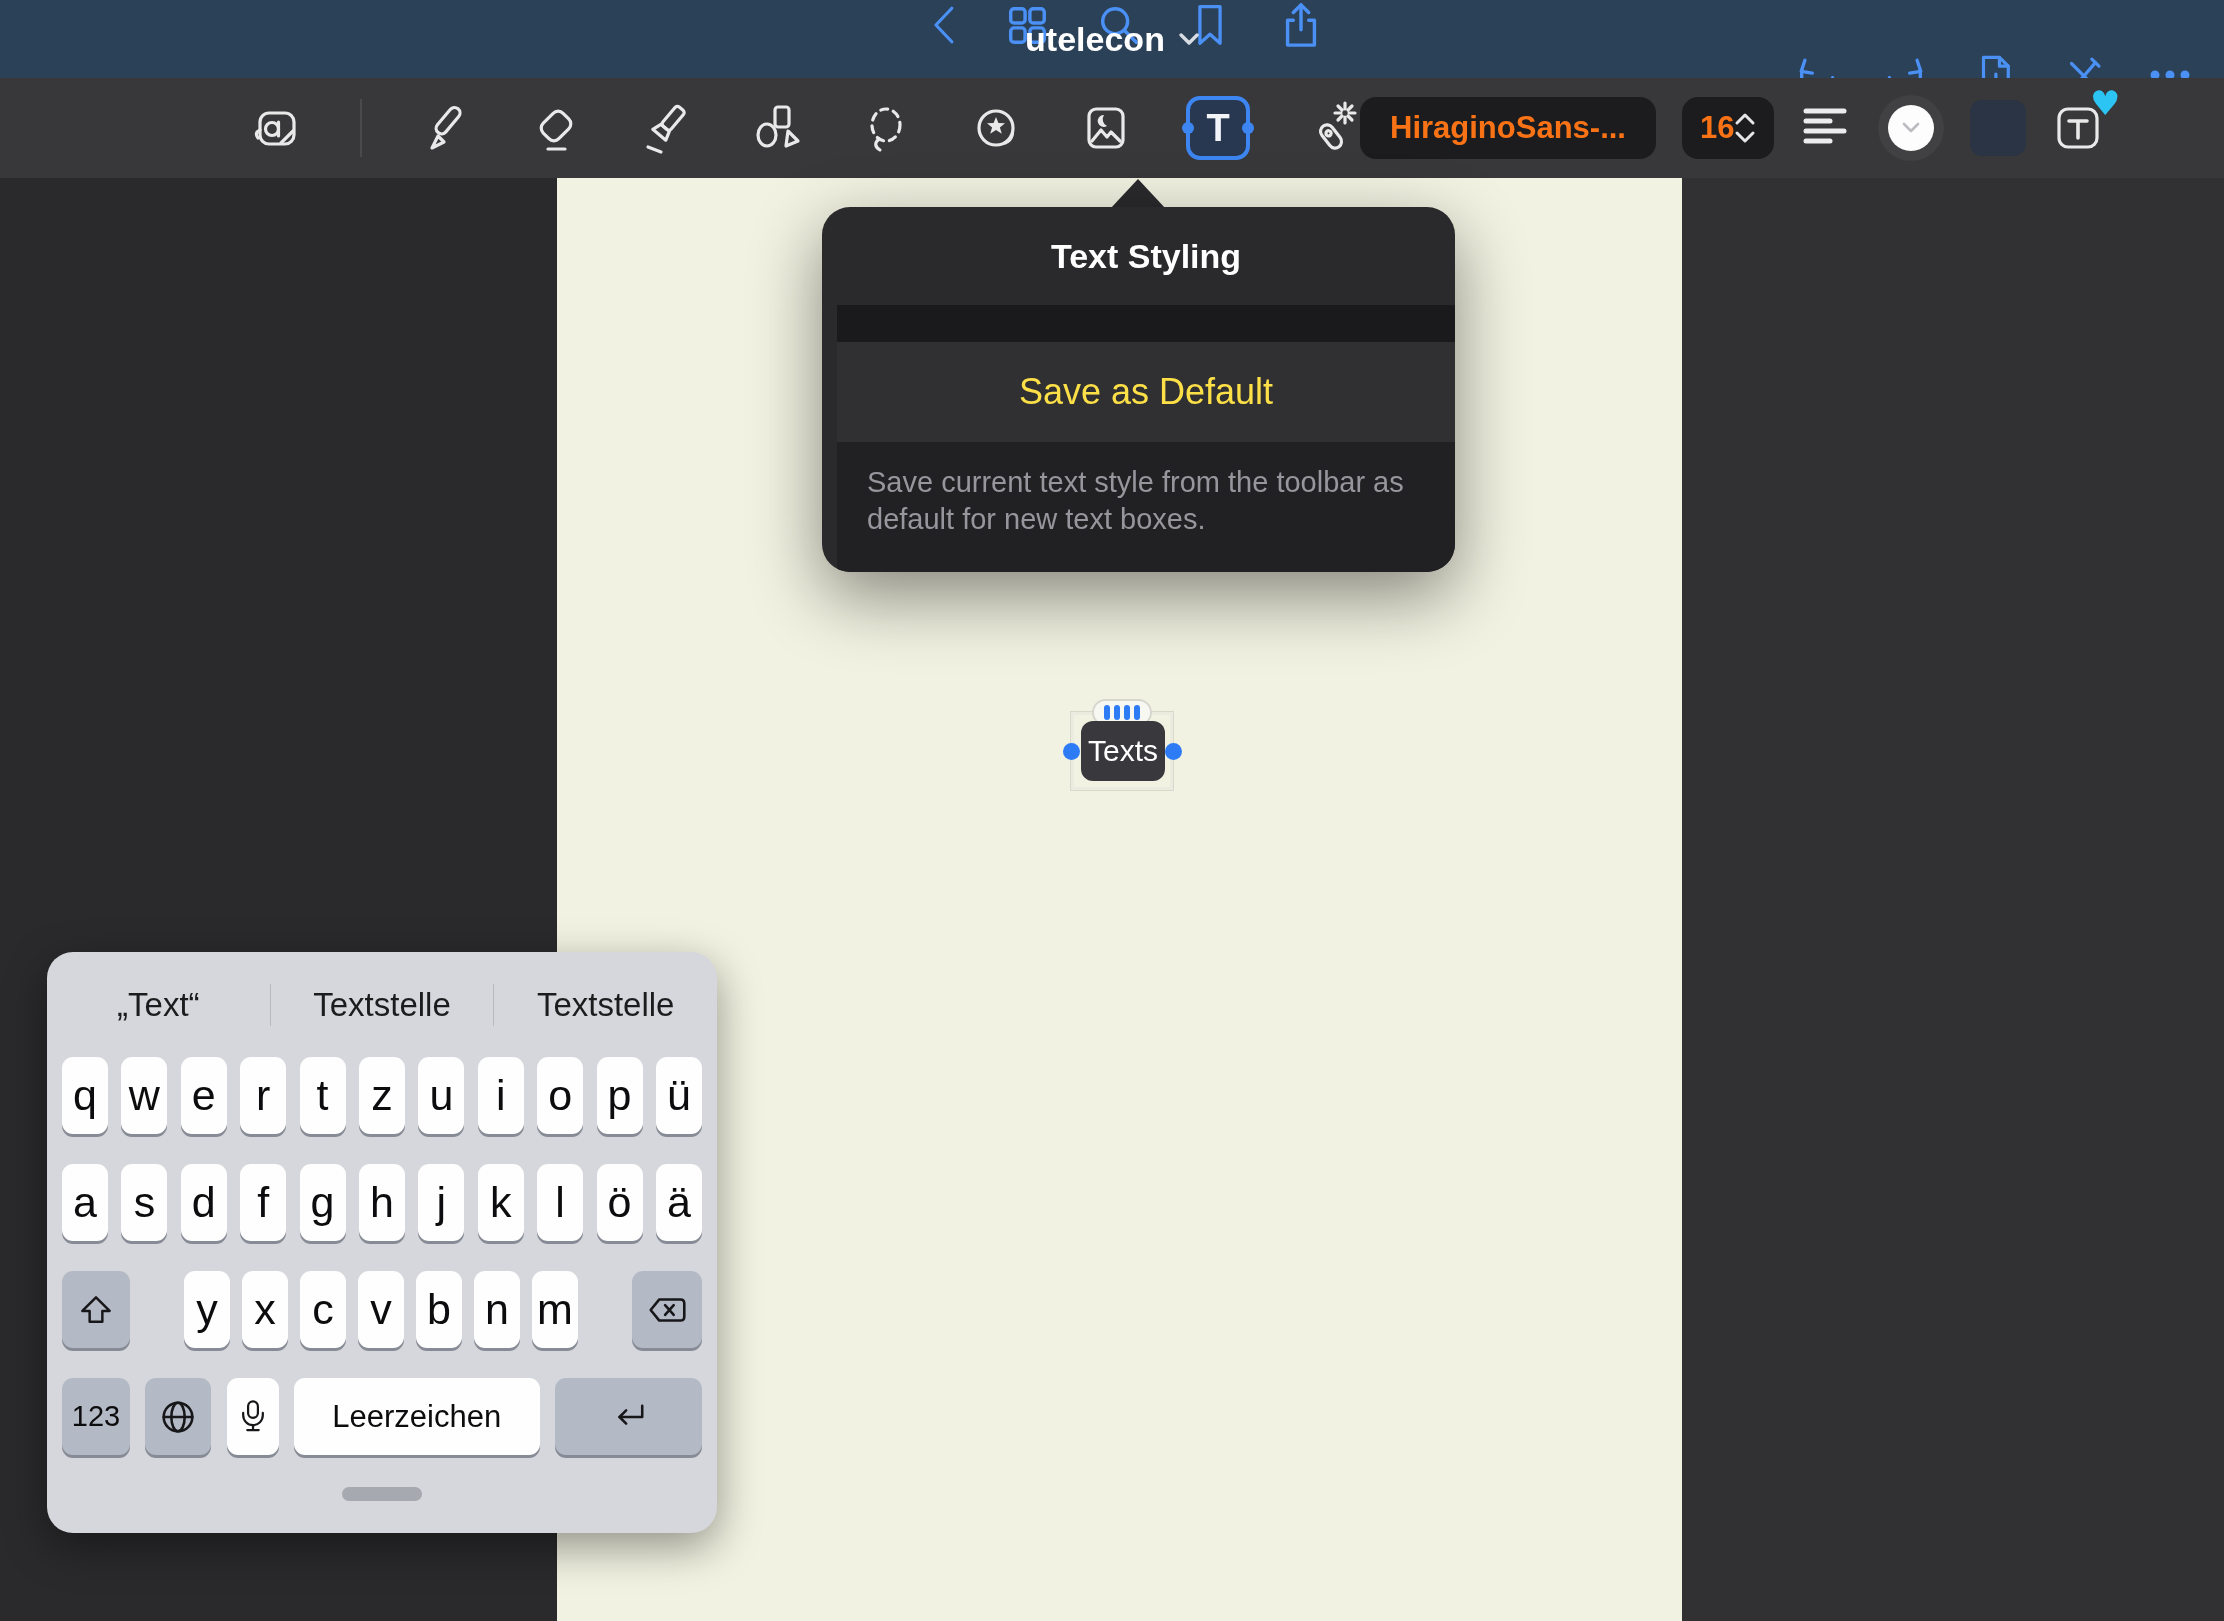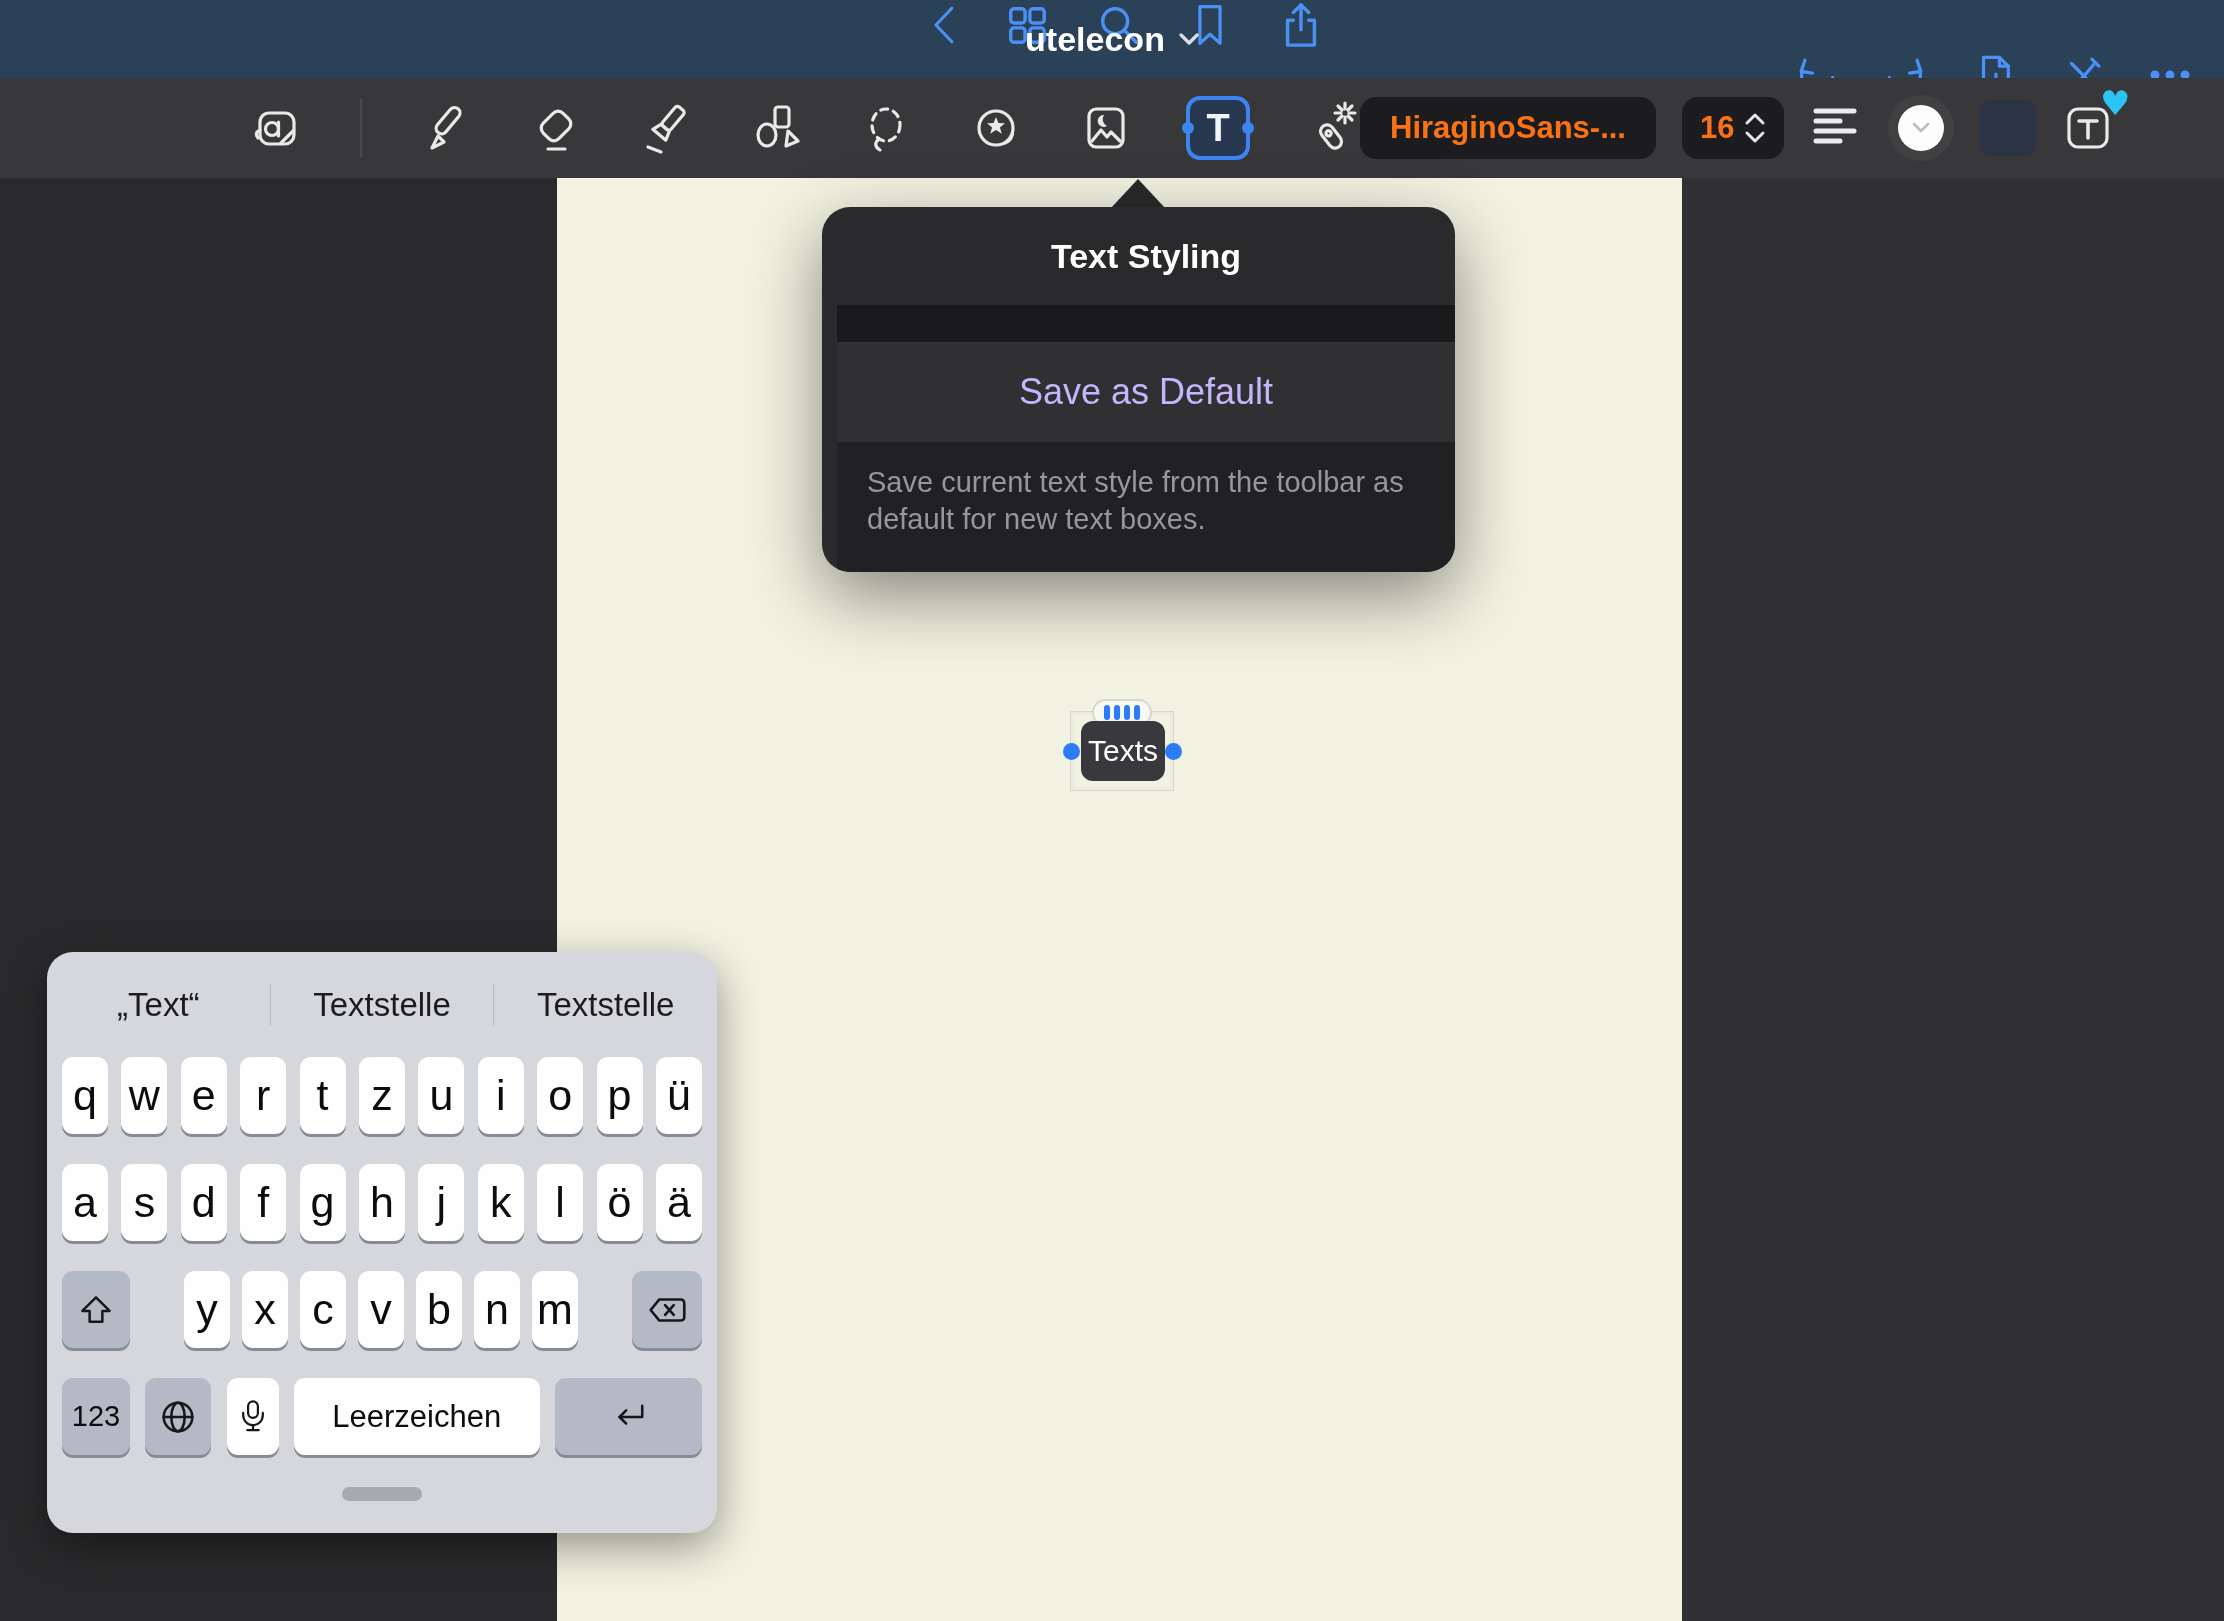--- a/index.html
+++ b/index.html
@@ -29,21 +29,21 @@
                color:#f2f4f8; font-size:38px; font-weight:700; display:flex; align-items:center;
                justify-content:center; position:relative; }
   .text-tool .notch { position:absolute; width:12px; height:12px; background:#3d86f2; border-radius:50%;
                       top:50%; transform:translateY(-50%); }
   .notch.l { left:-8px; } .notch.r { right:-8px; }
 
   .toolbar-right { margin-left:auto; display:flex; align-items:center; gap:26px; padding-right:176px; }
   .pill { background:#1c1c1e; border-radius:16px; height:62px; display:flex; align-items:center;
           color:#f97316; font-weight:700; font-size:31px; }
   .font-pill { padding:0 30px; }
-  .size-pill { padding:0 18px; gap:10px; }
+  .size-pill { padding:0 18px; }
   .size-pill svg { stroke:#e6e6e8; fill:none; stroke-width:3; stroke-linecap:round; stroke-linejoin:round; }
   .align-btn svg { stroke:#ececee; stroke-width:5; stroke-linecap:round; }
   .color-swatch { width:66px; height:66px; border-radius:50%; background:#414144;
                   display:flex; align-items:center; justify-content:center; }
   .color-swatch .inner { width:46px; height:46px; border-radius:50%; background:#fdfdfd;
                          display:flex; align-items:center; justify-content:center; }
   .color-swatch svg { stroke:#bcbcc0; fill:none; stroke-width:2.6; stroke-linecap:round; stroke-linejoin:round; }
   .faint-square { width:56px; height:56px; border-radius:12px; background:#2a3444; }
   .tstyle-btn { position:relative; display:flex; }
   .tstyle-btn svg { stroke:#e9e9ea; fill:none; stroke-width:3.2; stroke-linecap:round; stroke-linejoin:round; }
@@ -59,21 +59,21 @@
   
   .popover-arrow { position:absolute; left:1110px; top:179px; width:0; height:0; z-index:5;
                    border-left:28px solid transparent; border-right:28px solid transparent;
                    border-bottom:30px solid #2a2a2c; }
   .popover { position:absolute; left:822px; top:207px; width:633px; height:365px; background:#2a2a2c;
              border-radius:28px; overflow:hidden; z-index:5; box-shadow:0 24px 70px rgba(0,0,0,.45);padding-left:15px; }
   .pop-header { height:98px; display:flex; align-items:center; justify-content:center;
                 color:#fff; font-size:34px; font-weight:700; }
   .pop-band { height:37px; background:#1a1a1c; }
   .pop-save { height:100px; background:#303033; display:flex; align-items:center; justify-content:center;
-              color:#c4b5fd; font-size:36px; }
+              color:#fde047; font-size:36px; }
   .pop-desc { height:130px; background:#212124; color:#96969c; font-size:29px; line-height:37px;
               padding:22px 30px 0 30px; }
   .pop-desc .inner-text { max-width:600px; display:block; }
 
   
   .sel-frame { position:absolute; left:1071px; top:712px; width:102px; height:78px;
                border:3px solid #ecebe0; box-shadow:0 0 0 1px rgba(0,0,0,.10); z-index:3; }
   .drag-pill { position:absolute; left:1092px; top:699px; width:60px; height:27px; background:#f8f8f3;
                border:2px solid #d7d7cf; border-radius:14px; display:flex; align-items:center;
                justify-content:center; gap:4px; z-index:4; }

